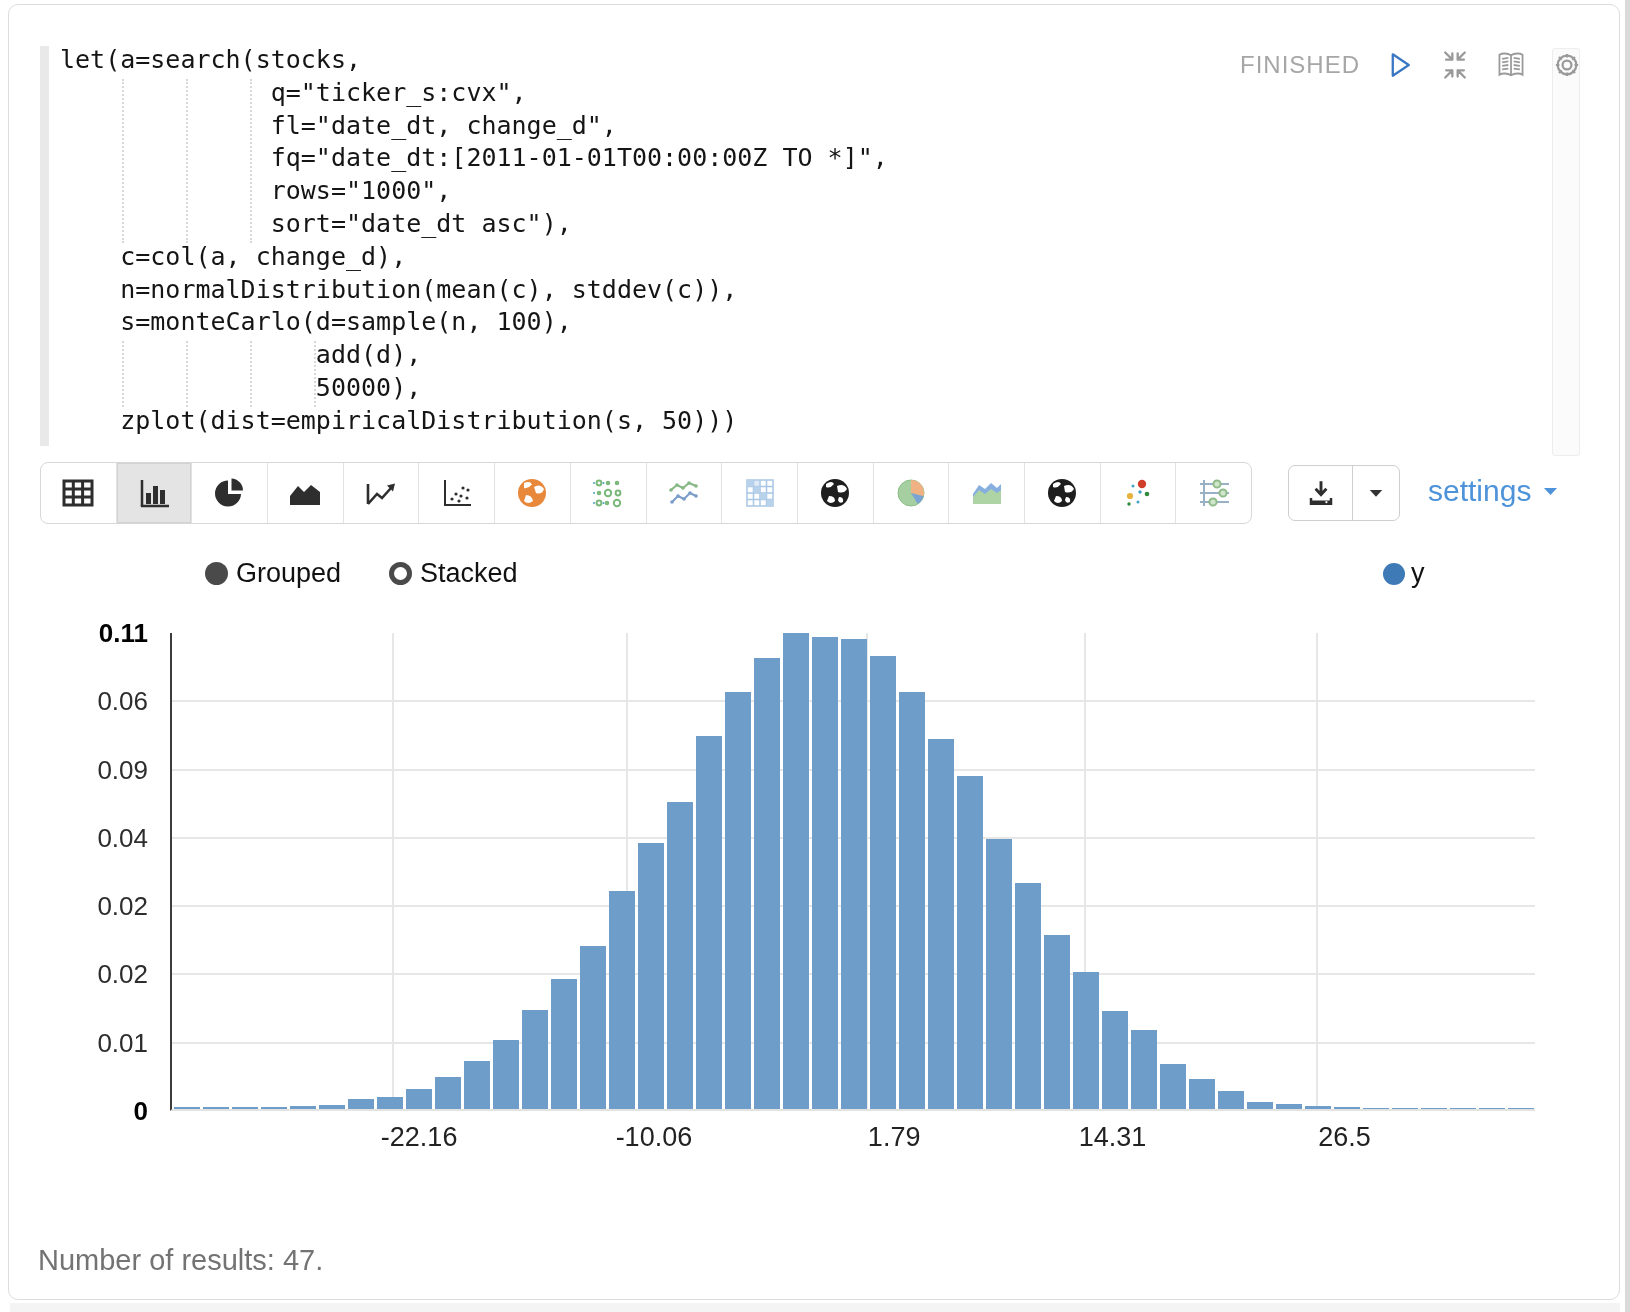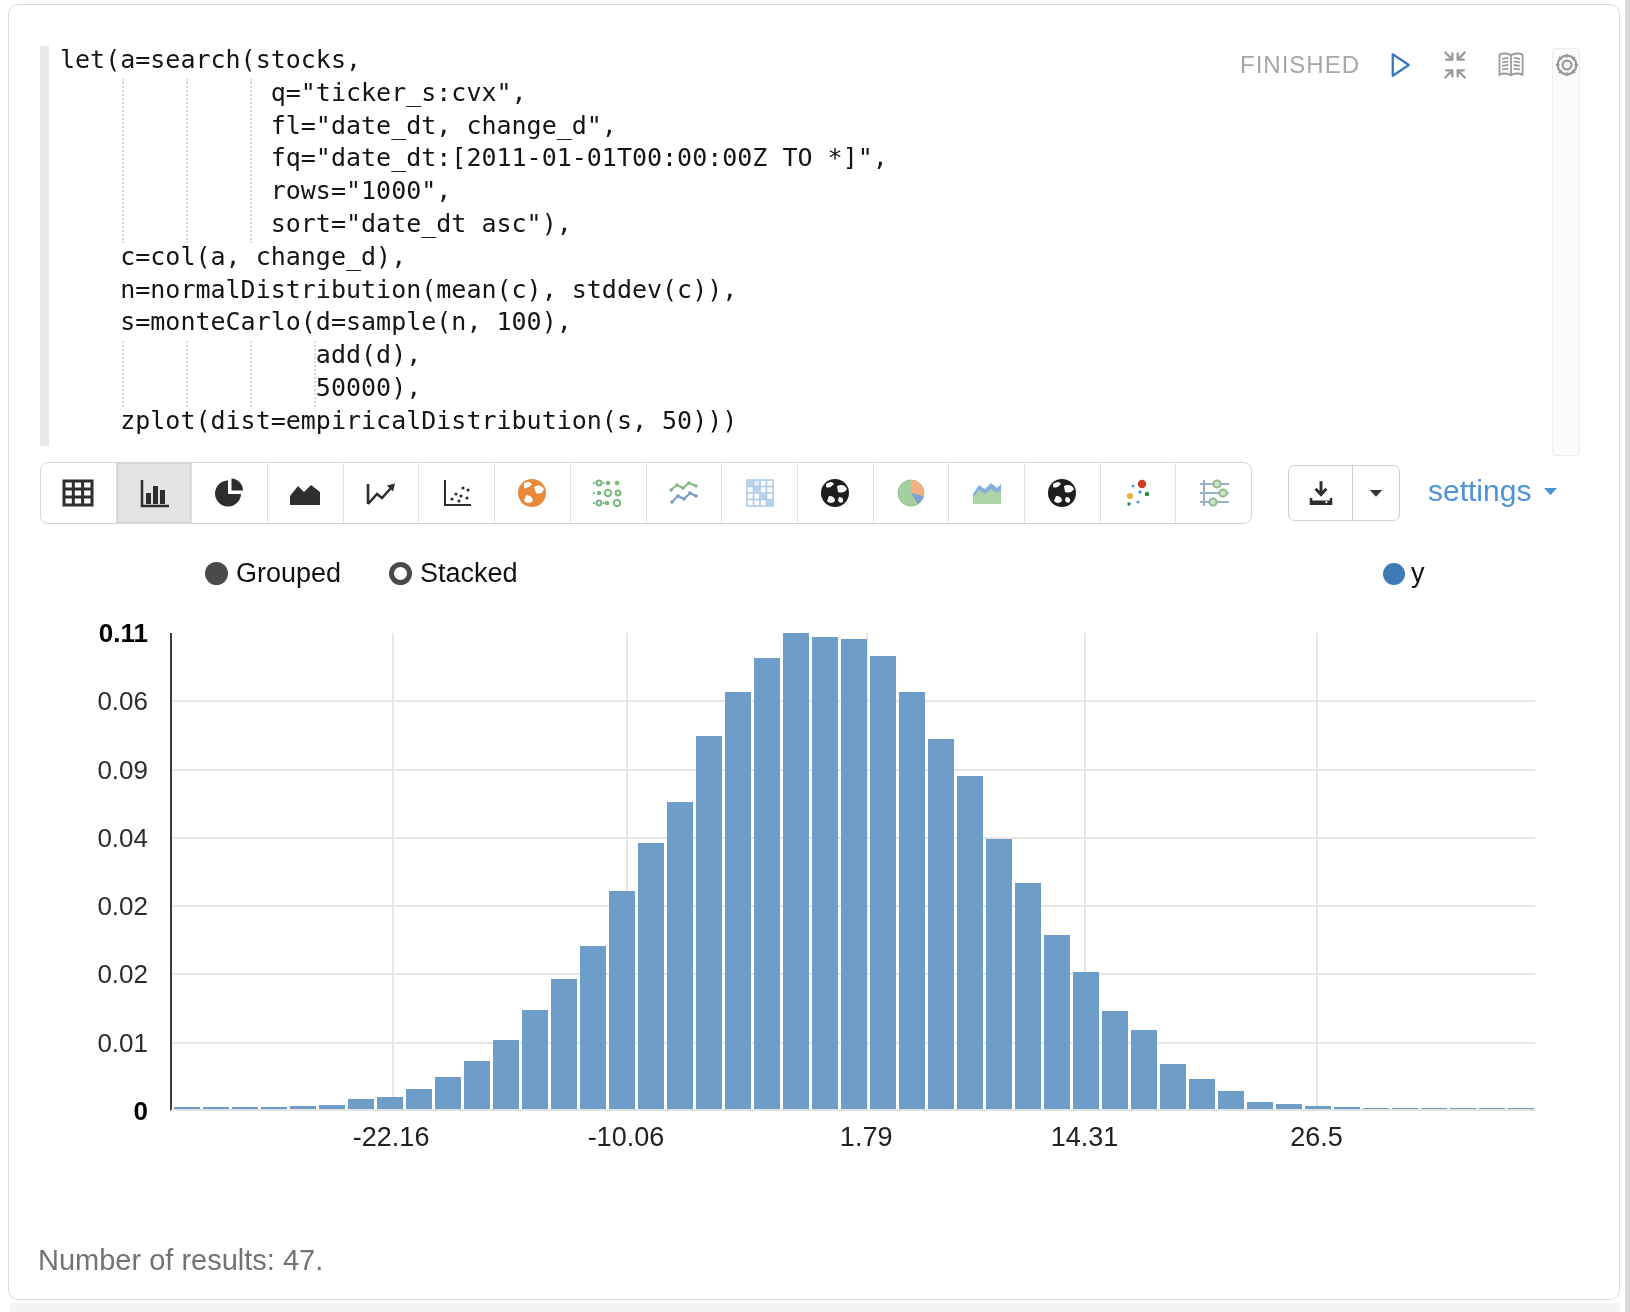--- a/index.html
+++ b/index.html
@@ -55,21 +55,21 @@
   .plot { position:absolute; left:170px; top:633px; width:1365px; height:478px;
           border-left:2px solid #3c3c3c; border-bottom:2px solid #e3e3e3; }
   .hgrid { position:absolute; left:0; width:100%; height:2px; background:#e7e7e7; }
   .vgrid { position:absolute; top:0; width:2px; height:100%; background:#e7e7e7; }
   .bar { position:absolute; bottom:0; }
   .y-labels { position:absolute; left:80px; top:633px; width:80px; height:478px; }
   .y-tick { position:absolute; right:12px; width:70px; text-align:right;
           font-size:26px; color:#2d2d2d; }
   .y-tick.bold { font-weight:bold; color:#000; }
   .x-labels { position:absolute; left:170px; top:1122px; width:1365px; height:34px; }
-  .x-tick { position:absolute; transform:translateX(-50%); font-size:27px; color:#222; }
+  .x-tick { position:absolute; transform:translateX(-50%); font-size:27px; color:#222;margin-left:28px; }
   
   .footer-text { position:absolute; left:38px; top:1244px; font-size:29px; }
   .bottom-strip { position:absolute; left:10px; right:10px; bottom:0; height:9px;
           background:#f4f4f4; }
 </style>
 </head>
 <body>
 
 <div class="card"></div>
 <div class="win-scrollbar"></div>

